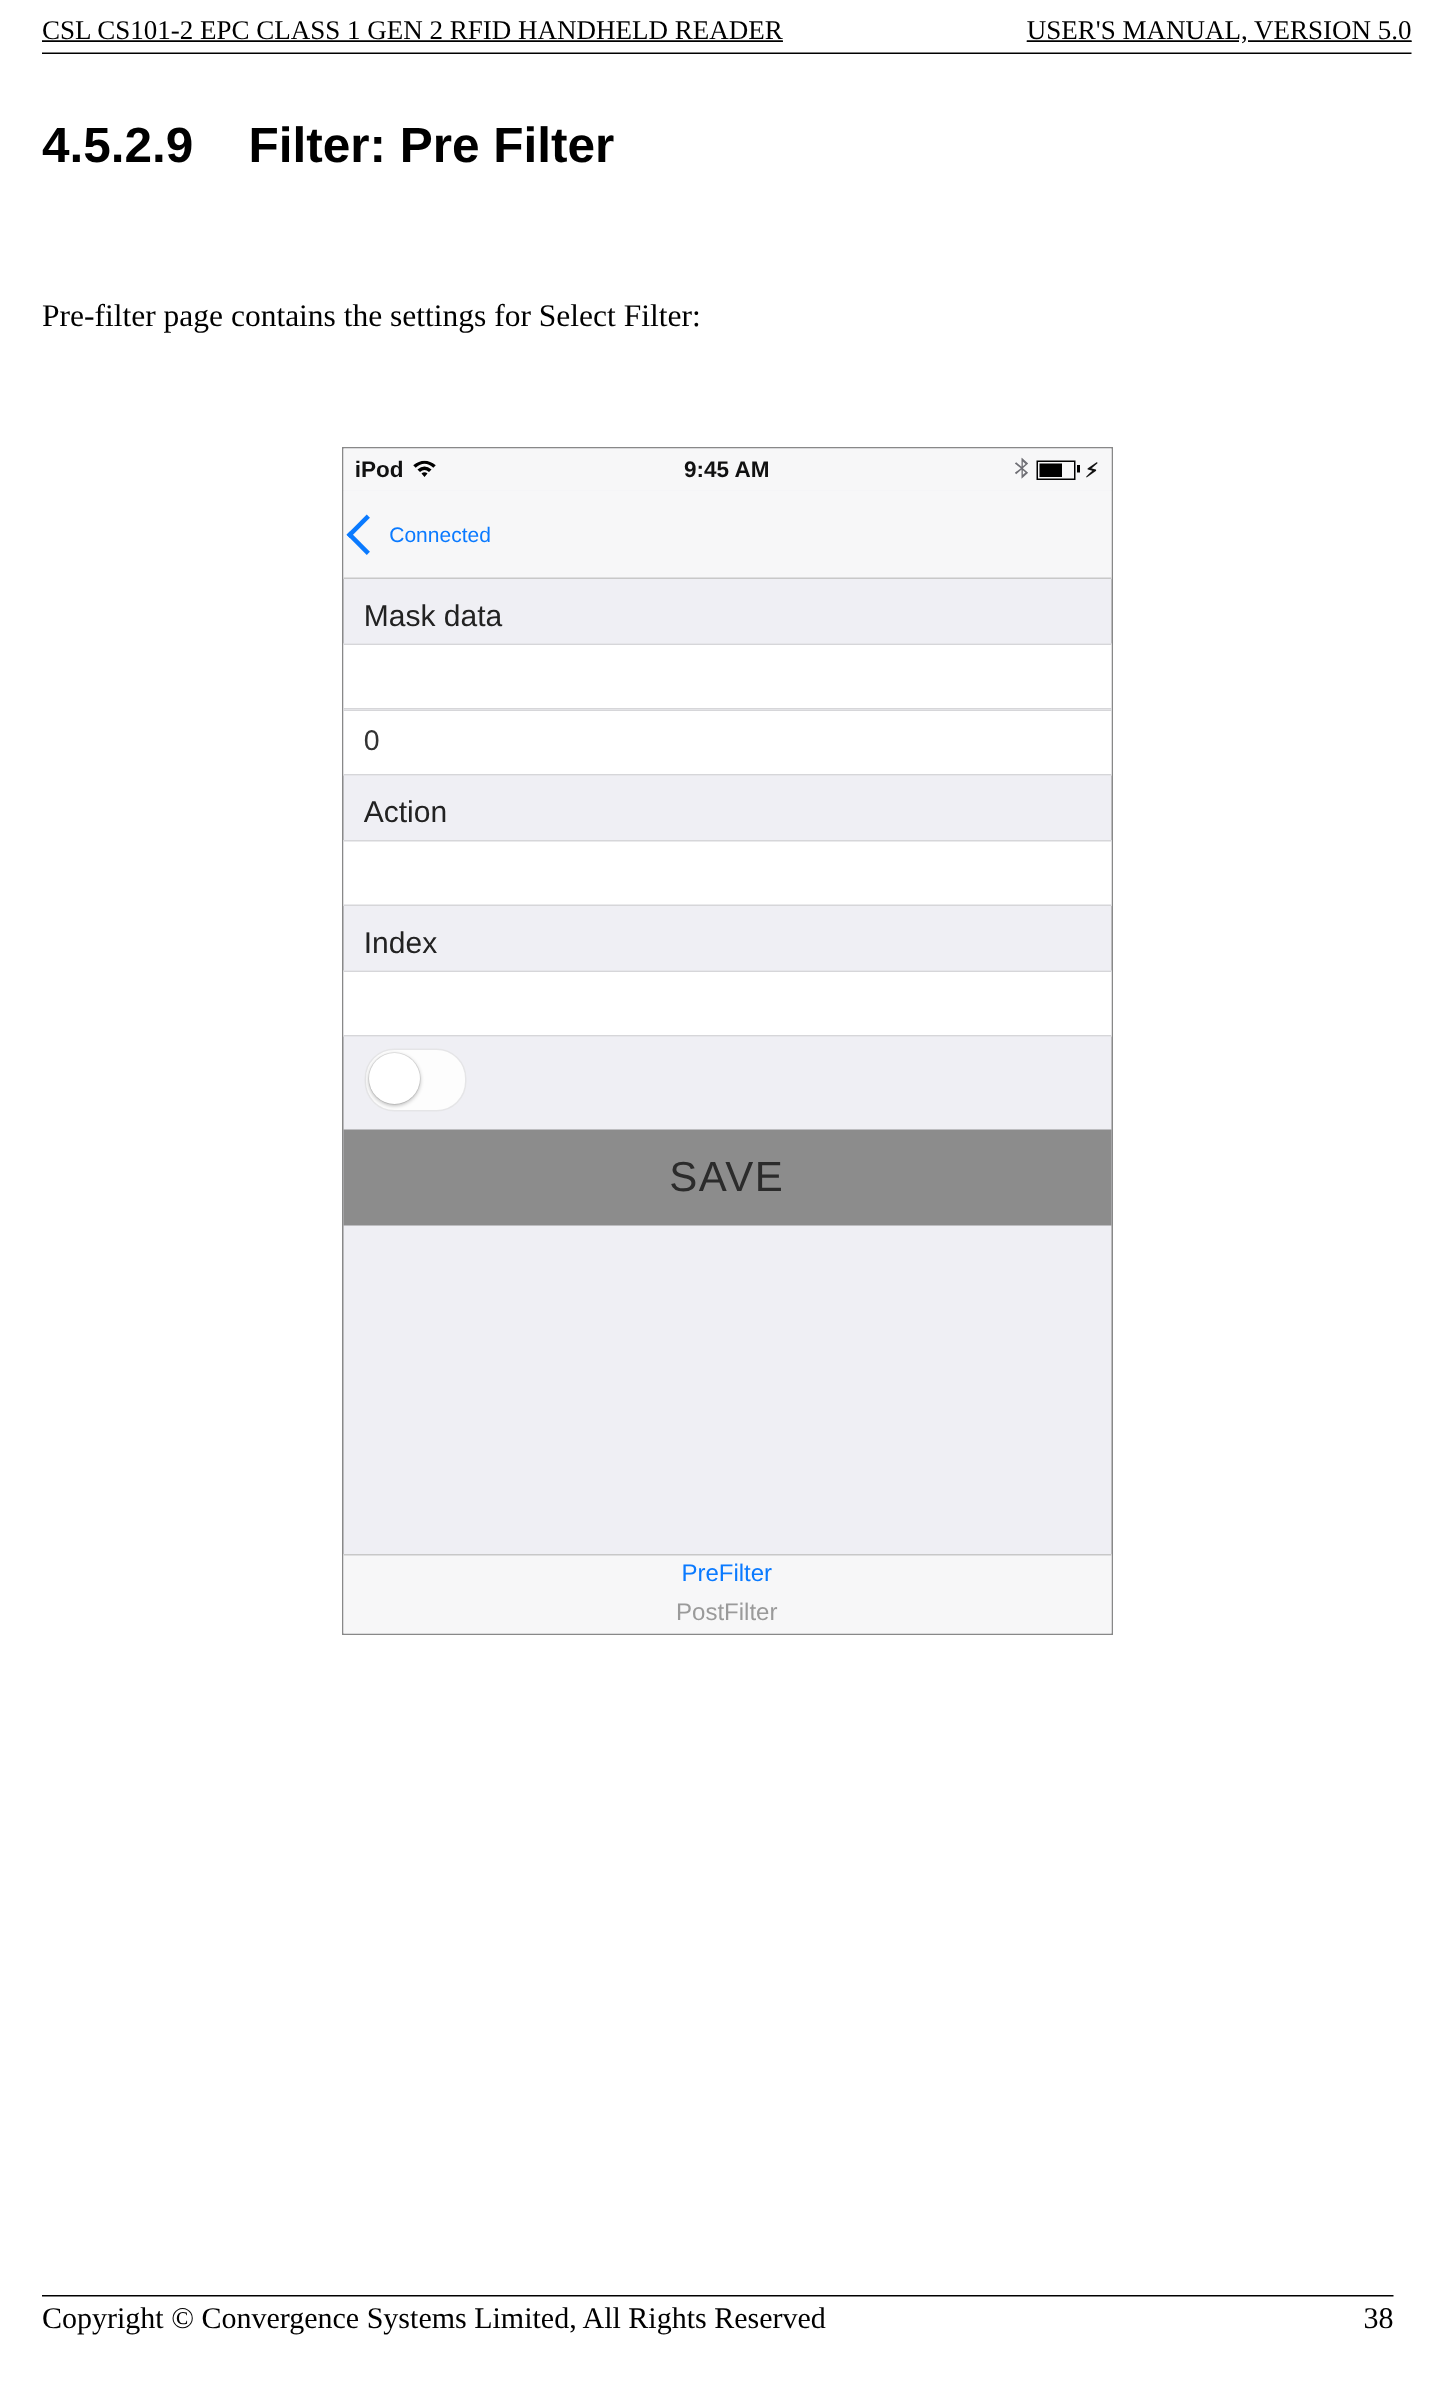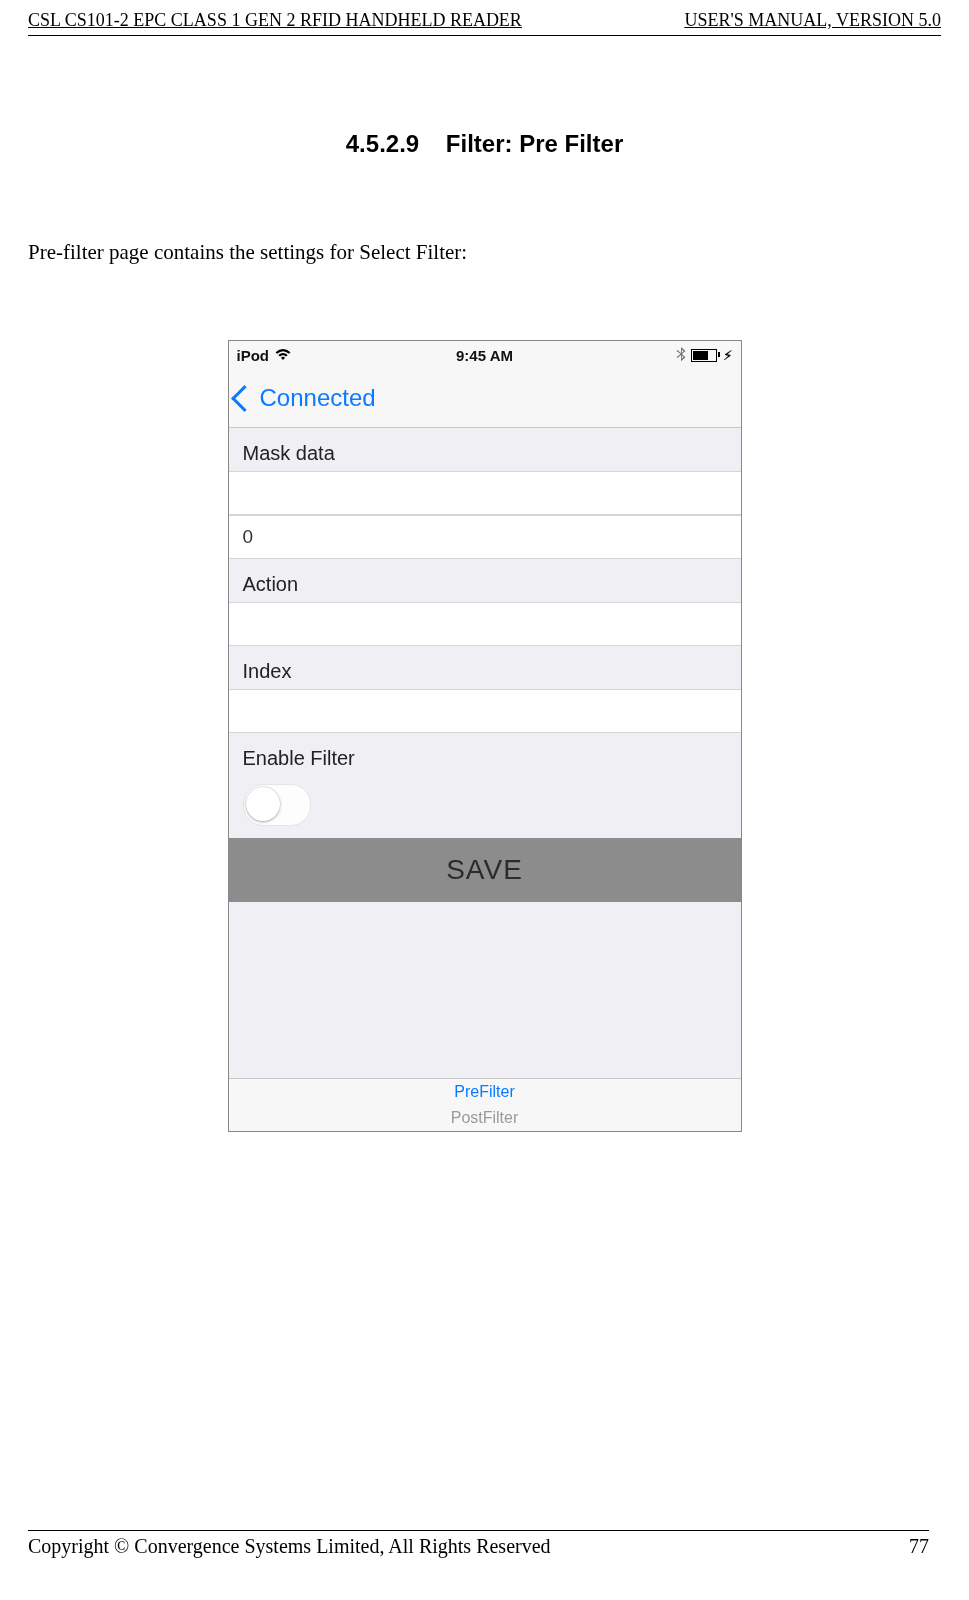--- a/index.html
+++ b/index.html
@@ -24,23 +24,22 @@
     justify-content: space-between;
     font-size: 18px;
     padding-bottom: 4px;
     border-bottom: 1.5px solid #000;
     text-decoration: underline;
   }
   .doc-header span { text-decoration: underline; }
   .section-heading {
     font-family: Arial, Helvetica, sans-serif;
     font-weight: 700;
-    font-size: 24px;
-    margin-top: 94px;
-    text-align: center;
+    font-size: 33px;
+    margin-top: 42px;
   }
   .body-text {
     font-size: 21px;
     margin-top: 82px;
   }
   .screenshot-wrap {
     margin-top: 52px;
     display: flex;
     justify-content: center;
   }
@@ -74,21 +73,21 @@
     background: #f7f7f8;
     border-bottom: 1px solid #c8c8c8;
     display: flex;
     align-items: center;
     padding: 0 6px;
   }
   .nav-back {
     display: flex;
     align-items: center;
     color: #0a7aff;
-    font-size: 24px;
+    font-size: 14px;
     gap: 2px;
   }
   .chev-left {
     width: 16px; height: 16px;
     border-left: 3px solid #0a7aff;
     border-bottom: 3px solid #0a7aff;
     transform: rotate(45deg);
     margin-right: 4px;
   }
   .content {
@@ -259,21 +258,20 @@
         <div class="field-label">Action</div>
         <div class="field-input empty">
           <span></span>
         </div>
 
         <div class="field-label">Index</div>
         <div class="field-input empty">
           <span></span>
         </div>
 
-        <div class="field-label">Enable Filter</div>
         <div class="toggle-row">
           <div class="ios-switch"></div>
         </div>
 
         <div class="save-btn">
           <span>SAVE</span>
         </div>
       </div>
 
       <div class="tab-bar">
@@ -283,16 +281,16 @@
         <div class="tab">
           <span>PostFilter</span>
         </div>
       </div>
 
     </div>
   </div>
 
   <div class="doc-footer">
     <span>Copyright © Convergence Systems Limited, All Rights Reserved</span>
-    <span>77</span>
+    <span>38</span>
   </div>
 
 </div>
 
 </body></html>

